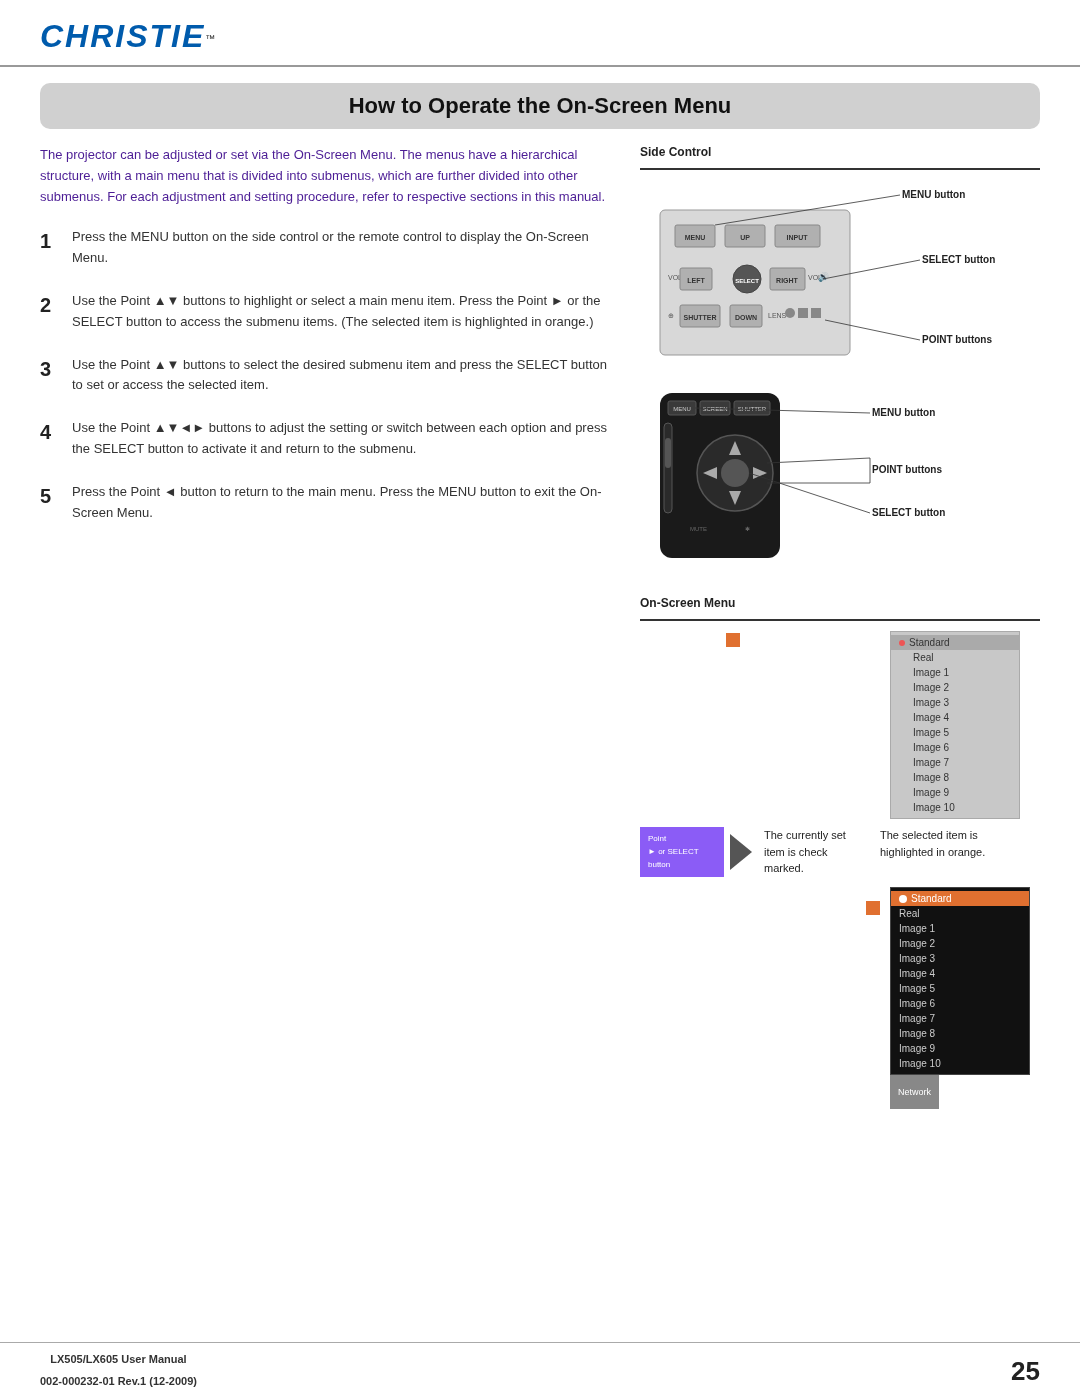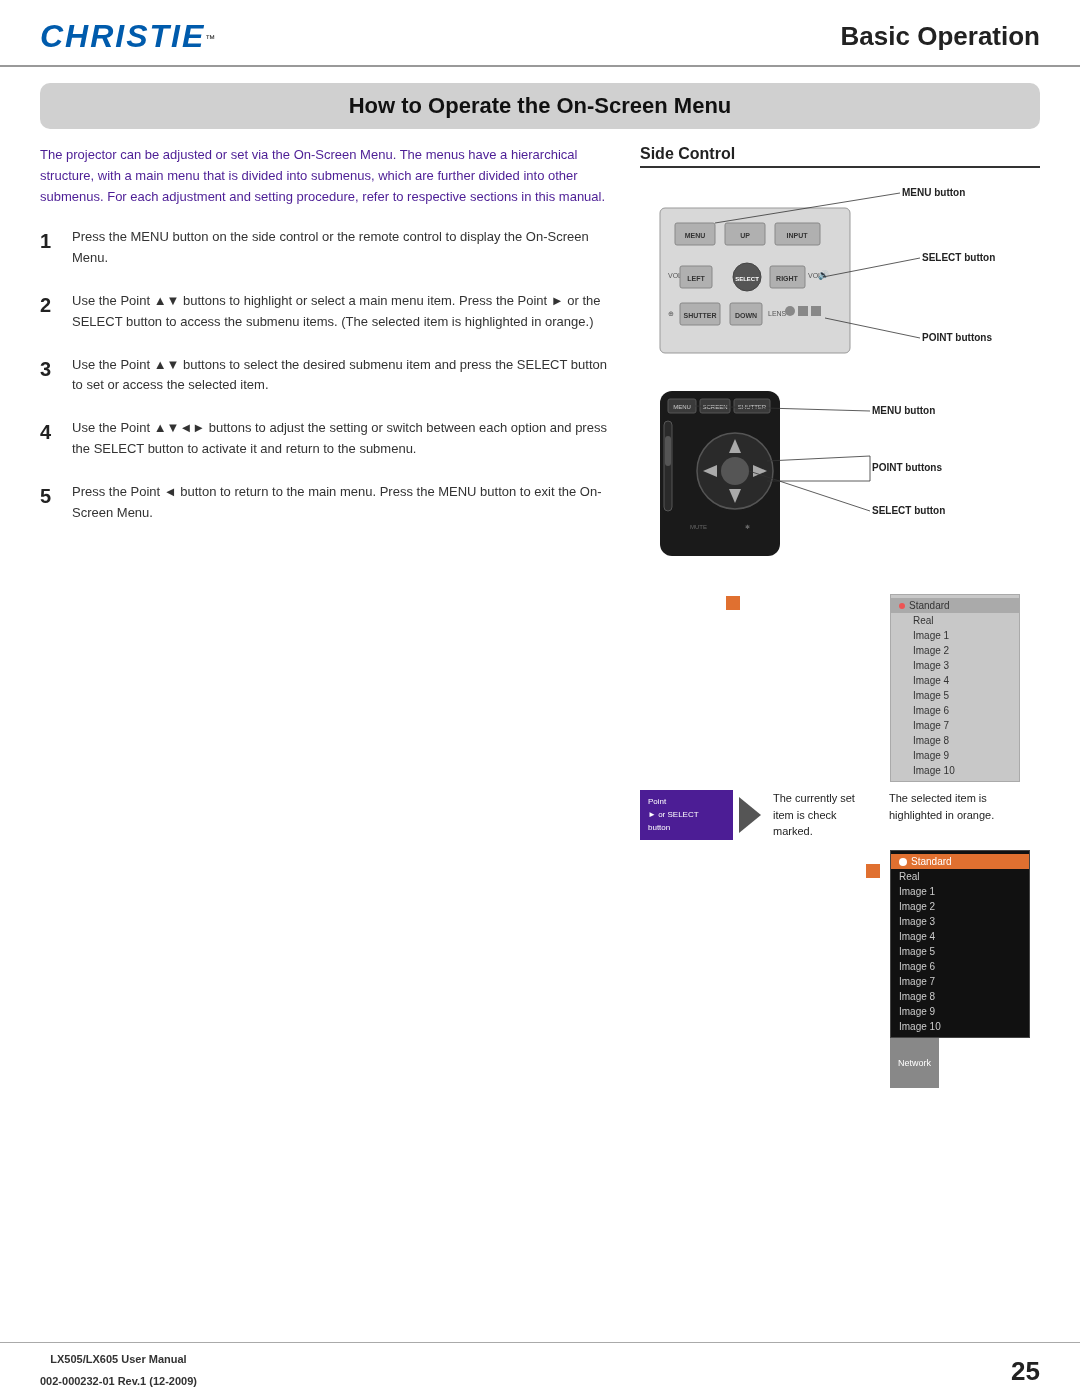--- a/index.html
+++ b/index.html
@@ -98,25 +98,25 @@
       color: #333;
     }
 
     
     .right-col {
       width: 400px;
       flex-shrink: 0;
     }
 
     .section-title {
-      font-size: 16px;
+      font-size: 12px;
       font-weight: bold;
       border-bottom: 2px solid #333;
       margin-bottom: 10px;
-      padding-bottom: 3px;
+      padding-bottom: 9px;
     }
 
     
     .remote-control-section {
       margin-bottom: 20px;
     }
 
     
     .onscreen-menu-section {
       margin-top: 10px;
@@ -173,26 +173,26 @@
       width: 380px;
       height: 200px;
     }
 
     .remote-svg {
       width: 380px;
       height: 190px;
     }
 
     .point-select-box {
-      background: #4c1d95;
+      background: #8b5cf6;
       color: #fff;
       font-size: 8px;
       padding: 6px 8px;
       line-height: 1.6;
-      width: 93px;
+      width: 84px;
     }
 
     .check-marked-text {
       font-size: 11px;
       max-width: 100px;
       line-height: 1.5;
     }
 
     .highlighted-text {
       font-size: 11px;
@@ -201,21 +201,20 @@
     }
 
   </style>
 </head>
 <body>
 
 <div class="header">
   <div>
     <span class="logo-text">CHRISTIE</span><span class="logo-tm">™</span>
   </div>
-  <div class="header-title">Basic Operation</div>
 </div>
 
 <div class="page-banner">
   <h1>How to Operate the On-Screen Menu</h1>
 </div>
 
 <div class="main-content">
 
   <div class="left-col">
     <p class="intro-text">The projector can be adjusted or set via the On-Screen Menu. The menus have a hierarchical structure, with a main menu that is divided into submenus, which are further divided into other submenus. For each adjustment and setting procedure, refer to respective sections in this manual.</p>
@@ -328,20 +327,21 @@
         <line x1="127" y1="100" x2="230" y2="100" stroke="#333" stroke-width="0.8"></line>
         <line x1="230" y1="75" x2="230" y2="100" stroke="#333" stroke-width="0.8"></line>
         <text x="232" y="90" font-size="10" font-weight="bold" fill="#222">POINT buttons</text>
 
         <line x1="109" y1="90" x2="230" y2="130" stroke="#333" stroke-width="0.8"></line>
         <text x="232" y="133" font-size="10" font-weight="bold" fill="#222">SELECT button</text>
       </svg>
     </div>
 
     <div class="onscreen-menu-section">
+      <div class="section-title">On-Screen Menu</div>
 
       <div style="display:flex; justify-content:flex-end; margin-bottom:8px; padding-right:20px;">
 
         <div style="width:14px;height:14px;background:#e07030;position:relative;top:0;right:150px;align-self:flex-start;margin-top:2px;"></div>
         <div style="background:#c8c8c8;border:1px solid #aaa;width:130px;padding:3px 0;">
           <div class="menu-item selected">
             <span class="menu-dot"></span>
             <span>Standard</span>
           </div>
           <div class="menu-item"><span style="width:10px"></span>Real</div>
@@ -391,21 +391,21 @@
             <div style="color:#ccc;font-size:10px;padding:2px 8px;">Image 3</div>
             <div style="color:#ccc;font-size:10px;padding:2px 8px;">Image 4</div>
             <div style="color:#ccc;font-size:10px;padding:2px 8px;">Image 5</div>
             <div style="color:#ccc;font-size:10px;padding:2px 8px;">Image 6</div>
             <div style="color:#ccc;font-size:10px;padding:2px 8px;">Image 7</div>
             <div style="color:#ccc;font-size:10px;padding:2px 8px;">Image 8</div>
             <div style="color:#ccc;font-size:10px;padding:2px 8px;">Image 9</div>
             <div style="color:#ccc;font-size:10px;padding:2px 8px;">Image 10</div>
           </div>
           
-          <div style="background:#888;color:#fff;font-size:9px;padding:20px 8px;display:inline-block;">Network</div>
+          <div style="background:#888;color:#fff;font-size:9px;padding:12px 8px;display:inline-block;">Network</div>
         </div>
       </div>
 
     </div>
 
   </div>
 </div>
 
 <div class="footer">
   <div class="footer-left">

